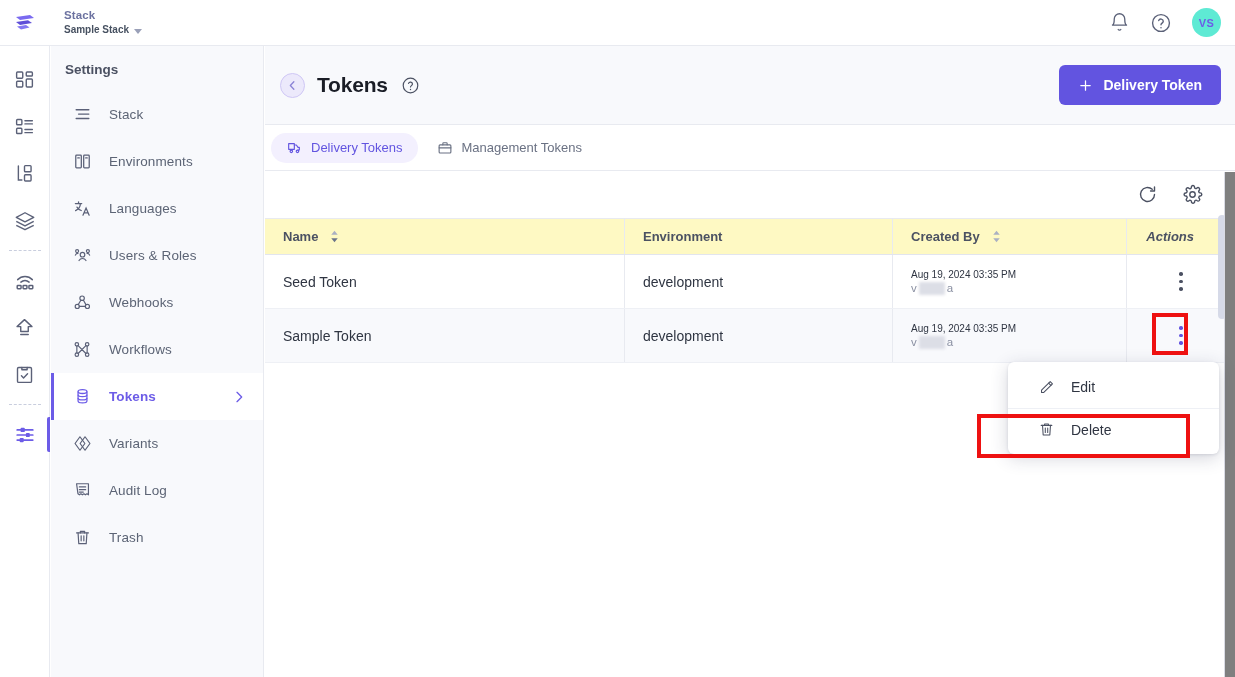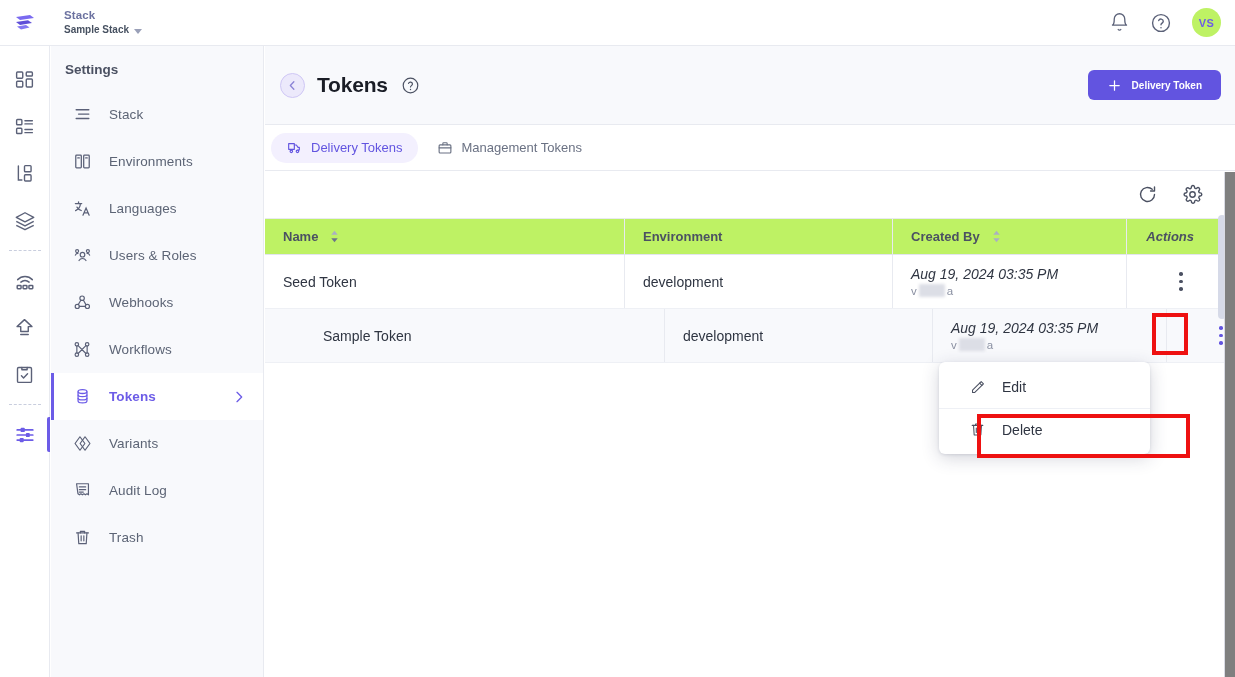--- a/index.html
+++ b/index.html
@@ -38,21 +38,21 @@
     width: 0; height: 0; border-left: 4.5px solid transparent;
     border-right: 4.5px solid transparent; border-top: 5px solid #9aa0b8;
     margin-top: 2px;
   }
   #topbar-right {
     margin-left: auto; display: flex; align-items: center; gap: 20px;
     padding-right: 14px;
   }
   #avatar {
     width: 29px; height: 29px; border-radius: 50%;
-    background: #bef264; color: #6c5ce7;
+    background: #5eead4; color: #6c5ce7;
     font-size: 11px; font-weight: 700;
     display: flex; align-items: center; justify-content: center;
     letter-spacing: .3px;
   }
 
   
   #rail {
     position: absolute; top: 46px; left: 0; width: 50px; height: 631px;
     background: #ffffff;
     border-right: 1px solid #e8eaf0;
@@ -120,24 +120,24 @@
     display: flex; align-items: center; justify-content: center;
     cursor: pointer; flex: 0 0 25px; margin-left: 11px;
   }
   #page-title {
     font-size: 21px; font-weight: 700; color: #1a1d26;
     margin-left: 12px; letter-spacing: -.2px;
   }
   #title-help { margin-left: 13px; display: flex; }
   #primary-btn {
     margin-left: auto;
-    height: 30px; padding: 0 19px;
+    height: 40px; padding: 0 19px;
     background: #6254e0; color: #fff;
     border: none; border-radius: 6px;
-    font-size: 10px; font-weight: 700;
+    font-size: 14px; font-weight: 700;
     font-family: "Liberation Sans", sans-serif;
     display: flex; align-items: center; gap: 10px; cursor: pointer;
   }
 
   
   #tabbar {
     height: 46px; background: #ffffff;
     display: flex; align-items: center; padding-left: 6px;
     border-bottom: 1px solid #e8eaf0;
   }
@@ -155,37 +155,37 @@
     display: flex; align-items: center; justify-content: flex-end;
     gap: 24px; padding-right: 32px;
     border-bottom: 1px solid #e8eaf0;
   }
   .tool-ico { cursor: pointer; display: flex; }
 
   
   #table-wrap { position: relative; background:#fff; height: calc(677px - 46px - 79px - 46px - 48px); }
   .trow { display: flex; }
   #thead {
-    height: 36px; border-bottom: 1px solid #e2e5ee; background: #bef264;
+    height: 36px; border-bottom: 1px solid #e2e5ee; background: #fef9c3;
   }
   #thead .cell {
     display: flex; align-items: center; font-size: 13px;
     font-weight: 700; color: #4b5162; gap: 12px;
   }
   .cell { padding: 0 18px; }
   .c-name { width: 360px; flex: 0 0 360px; border-right: 1px solid #e8eaf0; }
   .c-env  { width: 268px; flex: 0 0 268px; border-right: 1px solid #e8eaf0; }
   .c-by   { width: 234px; flex: 0 0 234px; border-right: 1px solid #e8eaf0; }
   .c-act  { width: 85px;  flex: 0 0 85px;  display: flex; align-items: center; justify-content: flex-end; font-style: italic; }
   .tbody-row { height: 54px; border-bottom: 1px solid #eef0f5; }
-  .tbody-row.alt { background: #f8f9fc; padding-left: 40px; }
+  .tbody-row.alt { background: #f8f9fc; }
   .tbody-row .cell { display: flex; align-items: center; }
   .cell-txt { font-size: 14px; color: #2f3542; }
   .by-stack { display: flex; flex-direction: column; justify-content: center; gap: 2px; }
-  .by-date { font-size: 14px; color: #2f3542; font-style: italic; }
+  .by-date { font-size: 10px; color: #2f3542; }
   .by-user { font-size: 11.5px; color: #8a90a2; display: flex; align-items: center; }
   .redact {
     display: inline-block; width: 26px; height: 13px;
     background: #dcdee6; border-radius: 1px; margin: 0 2px;
     filter: blur(1.5px);
   }
   .kebab {
     width: 26px; height: 34px; border-radius: 4px; cursor: pointer;
     display: flex; flex-direction: column; align-items: center;
     justify-content: center; gap: 4px;
@@ -196,21 +196,21 @@
   
   .annot {
     position: absolute; border: 4px solid #ee1111; pointer-events: none;
     z-index: 60;
   }
   #annot-kebab { left: 1152px; top: 313px; width: 36px; height: 42px; }
   #annot-delete { left: 977px; top: 414px; width: 213px; height: 44px; }
 
   
   #ctx-menu {
-    position: absolute; left: 939px; top: 362px; width: 211px;
+    position: absolute; left: 1008px; top: 362px; width: 211px;
     background: #ffffff; border-radius: 6px;
     box-shadow: 0 4px 18px rgba(40,46,80,.20), 0 1px 3px rgba(40,46,80,.12);
     z-index: 50; overflow: hidden; padding: 4px 0;
   }
   .menu-item {
     height: 42px; display: flex; align-items: center;
     padding-left: 30px; gap: 16px; cursor: pointer;
     font-size: 14px; color: #2f3542;
   }
   .menu-item + .menu-item { border-top: 1px solid #eef0f5; }

